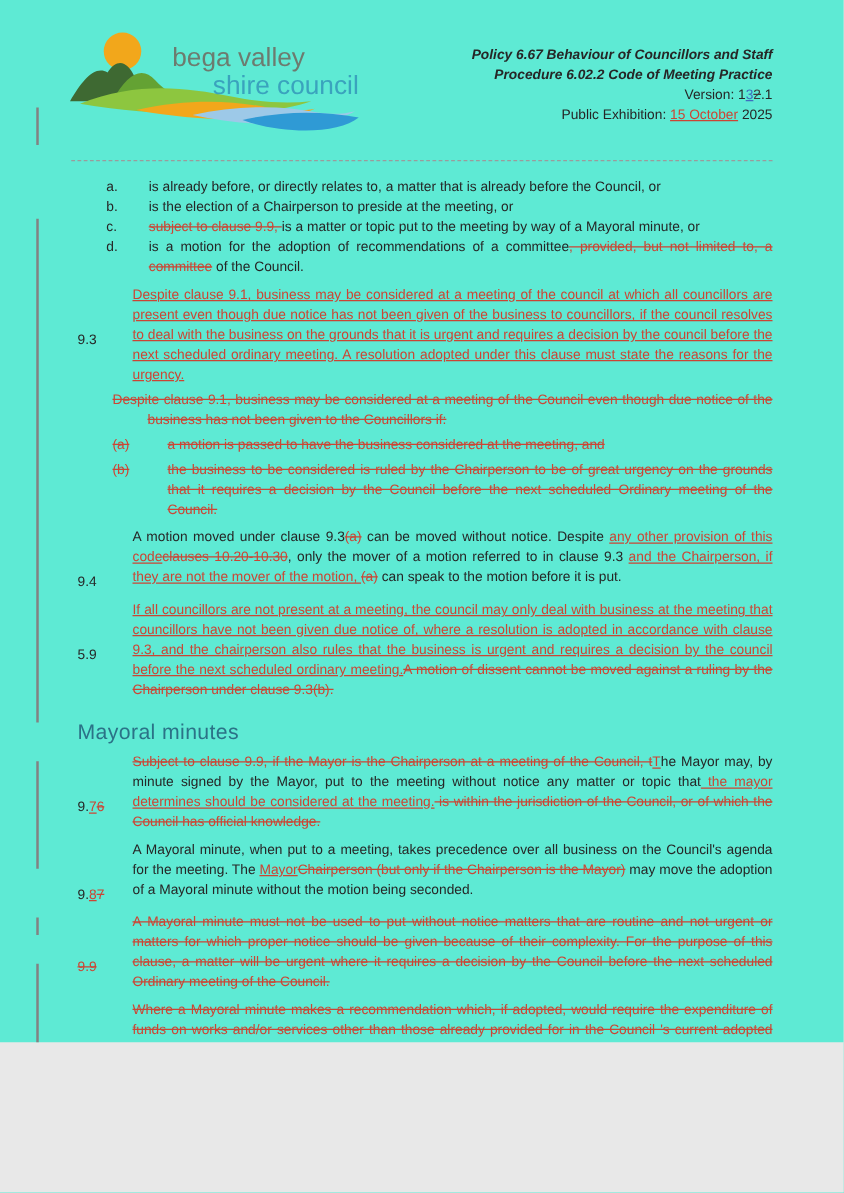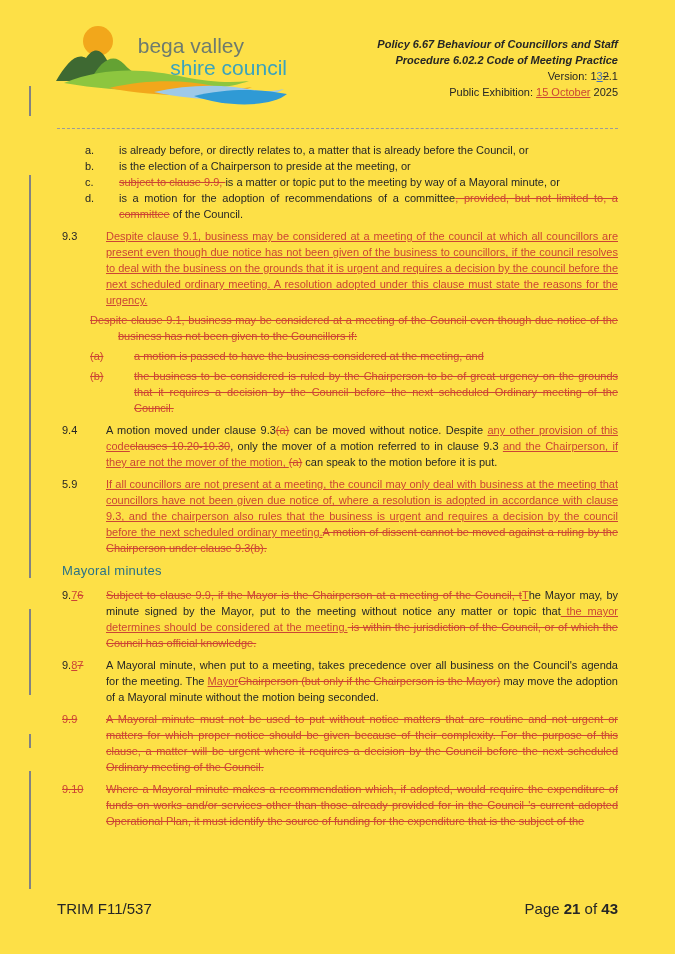--- a/index.html
+++ b/index.html
@@ -4,22 +4,22 @@
 <style>
   :root{
     --red:#cc4534;
     --insblue:#3f6ec0;
     --teal:#2b7287;
     --ink:#262626;
   }
   html,body{margin:0;padding:0;background:#e8e8e8;}
   .page{
     position:relative;
-    width:675px;height:954px;
-    background:#fde047;
+    width:675px;height:834px;
+    background:#5eead4;
     font-family:"Liberation Sans","DejaVu Sans",sans-serif;
     color:var(--ink);
     overflow:hidden;
     margin:0 auto;
   }
   
   .logo{position:absolute;left:54px;top:24px;}
   .hmeta{
     position:absolute;top:36px;right:57px;left:300px;
     text-align:right;font-size:11px;line-height:16px;color:var(--ink);
@@ -32,29 +32,29 @@
   .bar{position:absolute;left:29px;width:2px;background:#828282;}
   
   .doc{
     position:absolute;top:142px;left:62px;width:556px;
     font-size:11px;line-height:16px;
   }
   .blk{margin:0;}
   .li1{display:flex;padding-left:23px;margin-top:0;}
   .li1 .marker{flex:0 0 18px;}
   .clause{display:flex;margin-top:6px;}
-  .clause .marker{flex:0 0 28px;}
+  .clause .marker{flex:0 0 28px;margin-top:36px;}
   .li2{display:flex;margin-left:28px;margin-top:4px;}
   .li2 .marker{flex:0 0 28px;}
   .cont{margin-left:28px;margin-top:4px;}
   .cont .body{padding-left:28px;text-indent:-28px;}
   .body{flex:1 1 auto;text-align:justify;padding-left:16px;}
   .section-heading{
-    font-size:13px;line-height:20px;font-weight:400;
-    color:var(--teal);margin:5px 0 2px 0;letter-spacing:.3px;
+    font-size:17px;line-height:20px;font-weight:400;
+    color:var(--teal);margin:16px 0 2px 0;letter-spacing:.3px;
   }
   
   .r-n{}
   .r-i{color:var(--red);text-decoration:underline;}
   .r-d{color:var(--red);text-decoration:line-through;}
   .r-ib{color:var(--insblue);text-decoration:underline;}
   .r-dk{color:#3a3a3a;text-decoration:line-through;}
   .r-bi{font-weight:bold;font-style:italic;}
   .r-b{font-weight:bold;}
   

